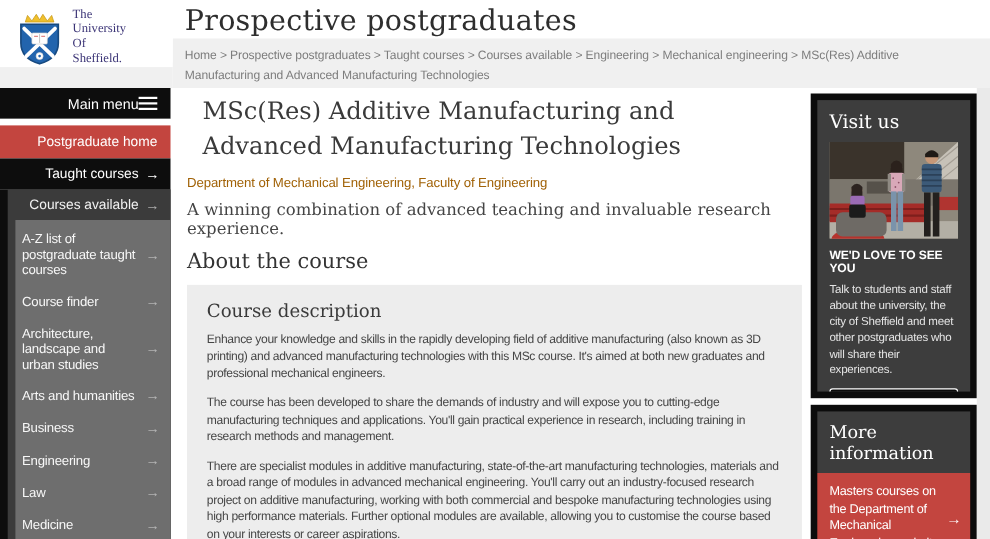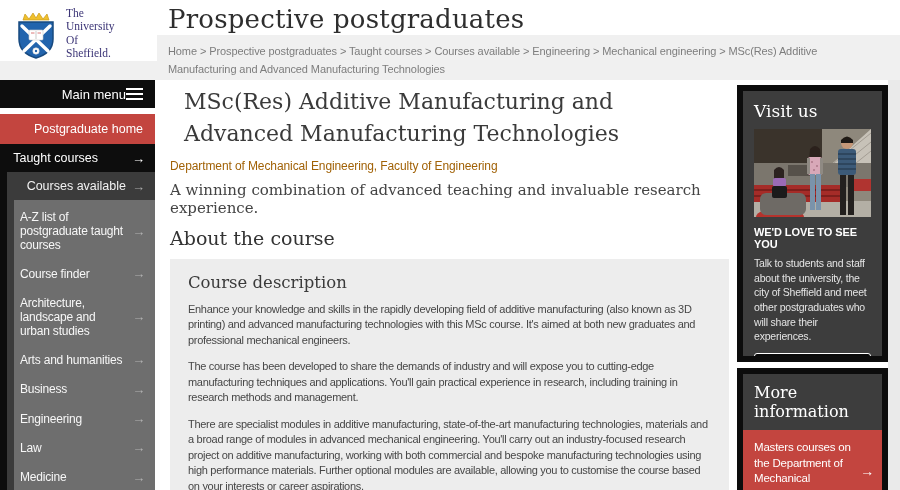--- a/index.html
+++ b/index.html
@@ -19,21 +19,21 @@
   .breadcrumb{position:absolute;left:168px;top:43px;width:716px;font-size:11px;line-height:1.6;color:#7d7d7d;letter-spacing:-.1px;}
   
   .lnav{position:absolute;left:0;top:80px;width:155px;}
   .lnav-bar{background:#0d0d0d;color:#fff;height:28px;display:flex;align-items:center;justify-content:flex-end;padding:0 12px;cursor:pointer;}
   .lnav-bar-label{font-size:13px;}
   .burger{width:17px;}
   .burger i{display:block;height:2px;background:#fff;margin:3px 0;}
   .lnav-gap{height:6px;background:#fff;}
   .nav-row{display:flex;align-items:center;justify-content:flex-end;cursor:pointer;}
   .row-home{background:#c3453f;color:#fff;height:30px;padding:0 12px;font-size:12.5px;}
-  .row-l1{background:#0d0d0d;color:#fff;height:28px;padding:0 10px 0 12px;font-size:12.5px;gap:28px;}
+  .row-l1{background:#0d0d0d;color:#fff;height:28px;padding:0 10px 0 12px;font-size:12.5px;}
   .wrap-l1{background:#0d0d0d;padding-left:7px;}
   .row-l2{background:#3b3b3b;color:#f2f2f2;height:28px;padding:0 10px 0 7px;font-size:12.5px;}
   .wrap-l2{background:#3b3b3b;padding-left:7px;}
   .nav-list{background:#6e6e6e;padding:3px 0 6px 0;}
   .nav-item{display:flex;align-items:center;justify-content:space-between;padding:7px 10px 7px 6px;color:#f7f7f7;font-size:12px;line-height:1.18;letter-spacing:-.2px;cursor:pointer;}
   .nav-item .arr{color:#b3b3b3;}
   .arr{font-size:13px;flex:none;margin-left:6px;}
   .row-l1 .arr{color:#fff;}
   .row-l2 .arr{color:#ababab;}
   

